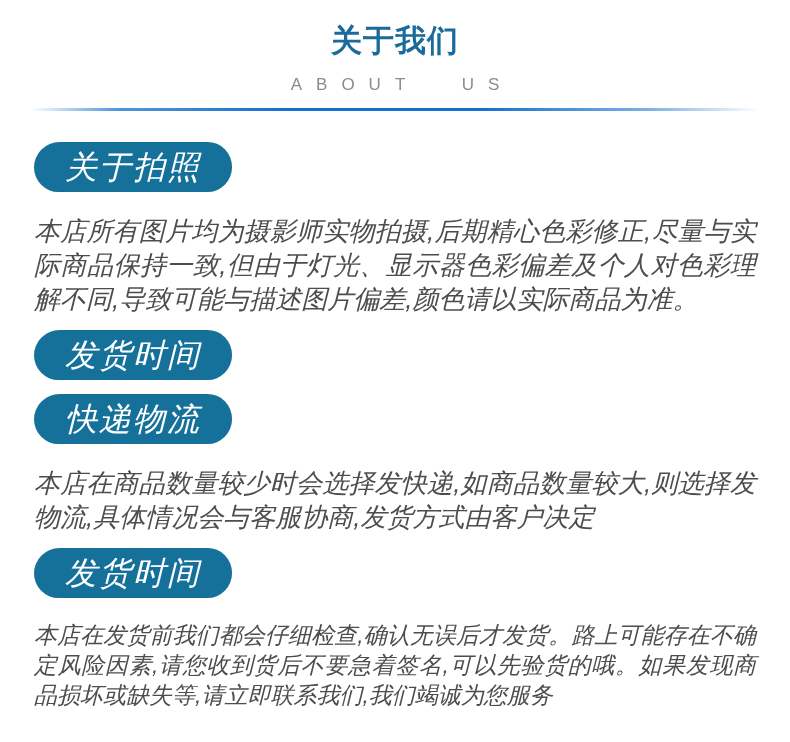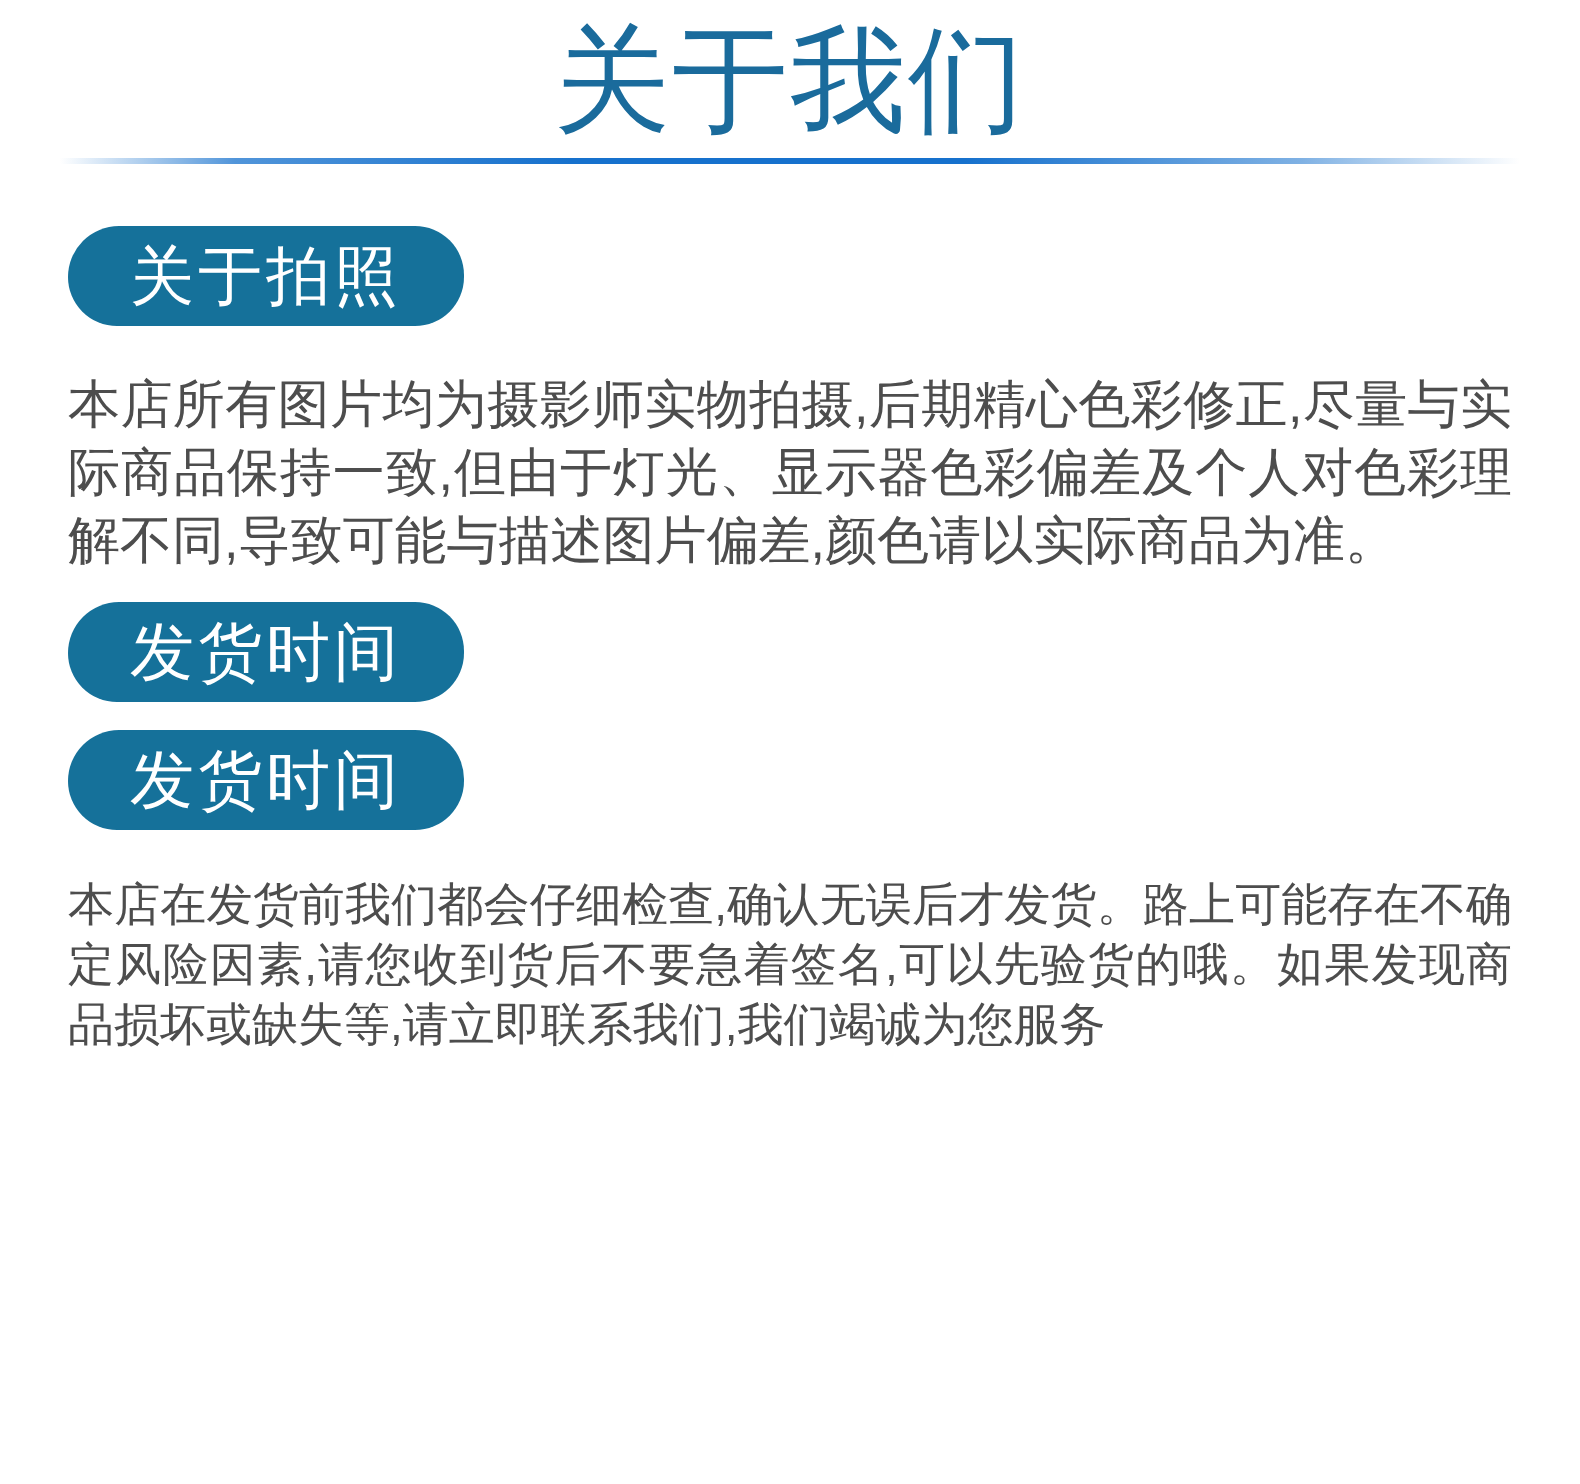--- a/index.html
+++ b/index.html
@@ -11,22 +11,22 @@
   .page {
     position: relative;
     width: 790px;
     height: 742px;
     margin: 0 auto;
     background: #ffffff;
     overflow: hidden;
   }
   .header { text-align: center; padding-top: 16px; }
   .page-title {
-    font-size: 58px;
-    font-weight: normal;
+    font-size: 31px;
+    font-weight: bold;
     line-height: 50px;
     color: #1a6b9c;
     letter-spacing: 1px;
   }
   .page-subtitle {
     margin-top: 9px;
     font-size: 17px;
     line-height: 20px;
     color: #8c8c8c;
     letter-spacing: 14px;
@@ -38,21 +38,21 @@
     margin: 13px 30px 0 30px;
     background: linear-gradient(90deg,
       rgba(22,113,205,0) 0%,
       rgba(22,113,205,0.75) 12%,
       #1671cd 35%,
       #1671cd 62%,
       rgba(22,113,205,0.55) 85%,
       rgba(22,113,205,0) 100%);
   }
   .sections { padding: 0 34px; }
-  .section { text-align: left; }
+  .section { text-align: left; font-style: italic; }
   .badge {
     display: inline-block;
     background: #15719a;
     color: #ffffff;
     font-size: 32px;
     line-height: 1;
     padding: 9px 31px 9px 31px;
     border-radius: 26px 25px 25px 25px;
     letter-spacing: 2px;
   }
@@ -75,34 +75,39 @@
     line-height: 30px;
   }
 </style>
 </head>
 <body>
 
 <div class="page">
 
   <div class="header">
     <div class="page-title">关于我们</div>
+    <div class="page-subtitle">ABOUT US</div>
     <div class="header-divider"></div>
   </div>
 
   <div class="sections">
 
     <section class="section section-1">
       <div class="badge">关于拍照</div>
       <p class="para">本店所有图片均为摄影师实物拍摄,后期精心色彩修正,尽量与实际商品保持一致,但由于灯光、显示器色彩偏差及个人对色彩理解不同,导致可能与描述图片偏差,颜色请以实际商品为准。</p>
     </section>
 
     <section class="section section-2">
       <div class="badge">发货时间</div>
     </section>
 
+    <section class="section section-3">
+      <div class="badge">快递物流</div>
+      <p class="para">本店在商品数量较少时会选择发快递,如商品数量较大,则选择发物流,具体情况会与客服协商,发货方式由客户决定</p>
+    </section>
 
     <section class="section section-4">
       <div class="badge">发货时间</div>
       <p class="para small">本店在发货前我们都会仔细检查,确认无误后才发货。路上可能存在不确定风险因素,请您收到货后不要急着签名,可以先验货的哦。如果发现商品损坏或缺失等,请立即联系我们,我们竭诚为您服务</p>
     </section>
 
   </div>
 </div>
 
 </body></html>

